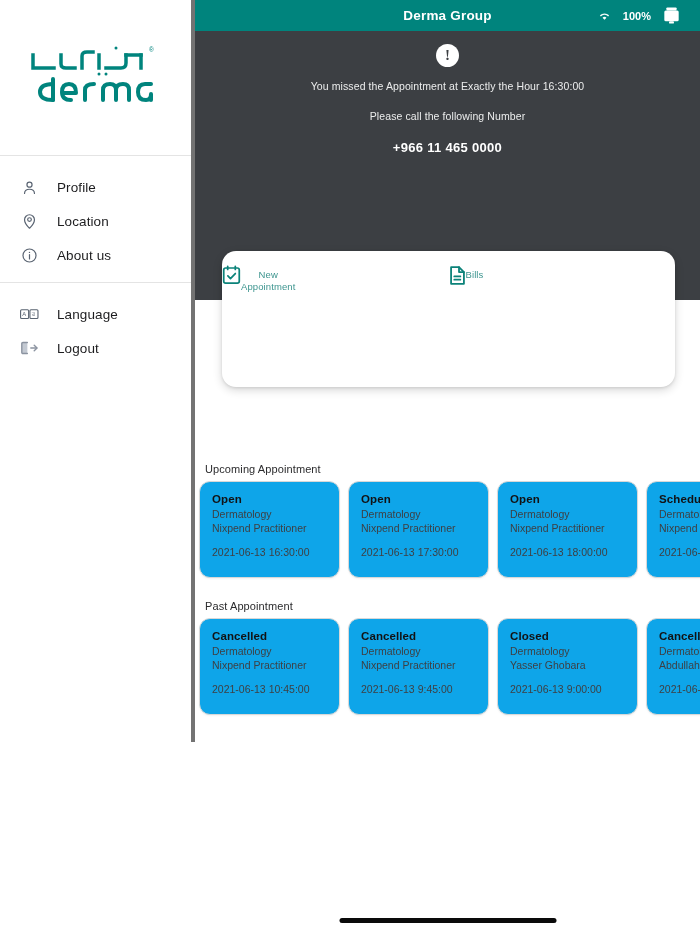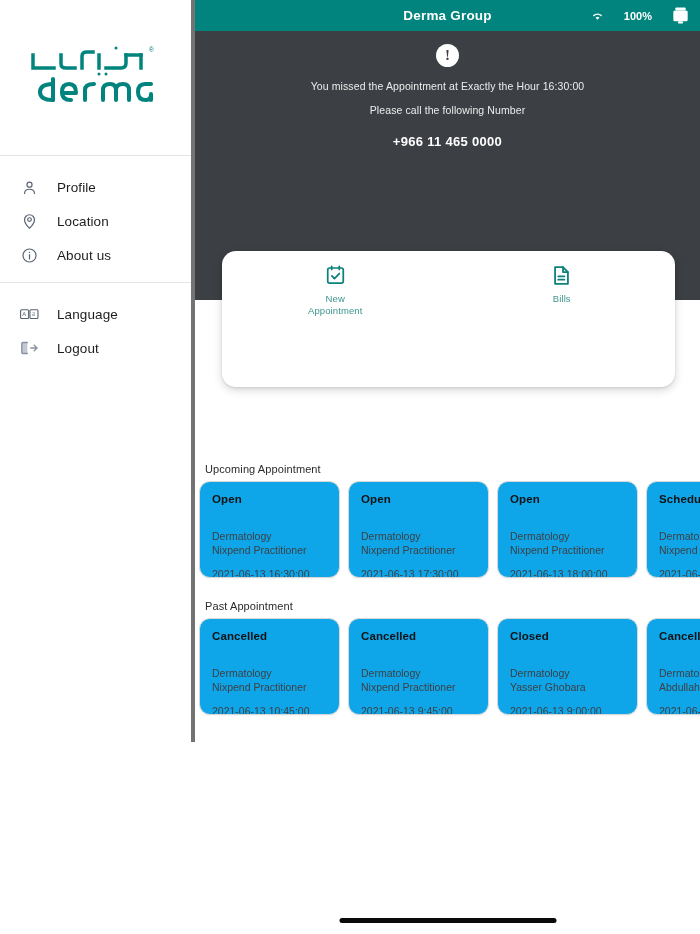--- a/index.html
+++ b/index.html
@@ -55,22 +55,22 @@
 
   .appbar {
     height: 31px; background: #00847d;
     display: flex; align-items: center; justify-content: center;
     position: relative;
   }
   .appbar-title {
     font-size: 13.5px; font-weight: bold; color: #ffffff; letter-spacing: .2px;
   }
   .statusbar {
-    position: absolute; right: 11px; top: 0; height: 31px;
-    display: flex; align-items: center; gap: 20px;
+    position: absolute; right: 20px; top: 0; height: 31px;
+    display: flex; align-items: center; gap: 12px;
   }
   .statusbar .wifi { color: #ffffff; display: flex; align-items: center; }
   .statusbar .pct { font-size: 11px; color: #ffffff; font-weight: bold; }
   .statusbar .batt { display: flex; align-items: center; }
 
   
   .alert-banner {
     background: #3c3f43;
     height: 269px;
     padding-top: 13px;
@@ -78,36 +78,36 @@
     color: #ffffff;
   }
   .alert-badge {
     width: 23px; height: 23px; border-radius: 50%;
     background: #ffffff; color: #3c3f43;
     display: inline-flex; align-items: center; justify-content: center;
     font-size: 15px; font-weight: bold; line-height: 1;
     font-family: "Liberation Serif", serif;
   }
   .alert-line1 { margin-top: 13px; font-size: 10.5px; color: #eceded; letter-spacing: .1px; }
-  .alert-line2 { margin-top: 12px; font-size: 10.5px; color: #eceded; letter-spacing: .1px; }
+  .alert-line2 { margin-top: 18px; font-size: 10.5px; color: #eceded; letter-spacing: .1px; }
   .alert-phone { margin-top: 18px; font-size: 13px; font-weight: bold; color: #ffffff; letter-spacing: .3px; }
 
   
   .quick-card {
     position: absolute; left: 27px; top: 251px;
     width: 453px; height: 136px;
     background: #ffffff; border-radius: 14px;
     box-shadow: 0 3px 10px rgba(0,0,0,.16), 0 1px 3px rgba(0,0,0,.10);
     padding: 12px 0 0 0;
   }
   .qa-row { display: flex; }
   .qa-row.row2 { margin-top: 10px; }
   .qa-item {
     flex: 1 1 0; text-align: center; cursor: pointer;
-    display: flex; flex-direction: column; align-items: center;
+    display: flex; flex-direction: row; align-items: flex-start;
   }
   .qa-row.row2 .qa-item.spacer { visibility: hidden; }
   .qa-icon { height: 24px; display: flex; align-items: center; justify-content: center; color: #0b8279; }
   .qa-label {
     margin-top: 6px; font-size: 9.5px; color: #3d958f;
     line-height: 11.5px; letter-spacing: .1px;
   }
 
   
   .section { position: absolute; left: 0; width: 505px; }
@@ -117,21 +117,21 @@
   }
   .cards-row { display: flex; gap: 8px; padding-left: 4px; }
   .appt-card {
     flex: 0 0 141px; width: 141px; height: 97px;
     background: #0ea5e9; border: 1px solid #d8d8d8; border-radius: 11px;
     padding: 11px 11px 0 12px;
     box-shadow: 0 1px 2px rgba(0,0,0,.05);
     overflow: hidden;
   }
   .appt-status { font-size: 11.5px; font-weight: bold; color: #121214; letter-spacing: .1px; }
-  .appt-dept { margin-top: 24px; font-size: 10.5px; color: #3e4044; line-height: 14px; white-space: nowrap; }
+  .appt-dept { margin-top: 2px; font-size: 10.5px; color: #3e4044; line-height: 14px; white-space: nowrap; }
   .appt-doc { font-size: 10.5px; color: #3e4044; line-height: 14px; white-space: nowrap; }
   .appt-date { margin-top: 11px; font-size: 10.5px; color: #3e4044; white-space: nowrap; }
 
   
   .home-indicator {
     position: absolute; bottom: 11px; left: 50%; transform: translateX(-50%);
     width: 217px; height: 5px; border-radius: 3px; background: #0a0a0a;
   }
 </style>
 </head>

